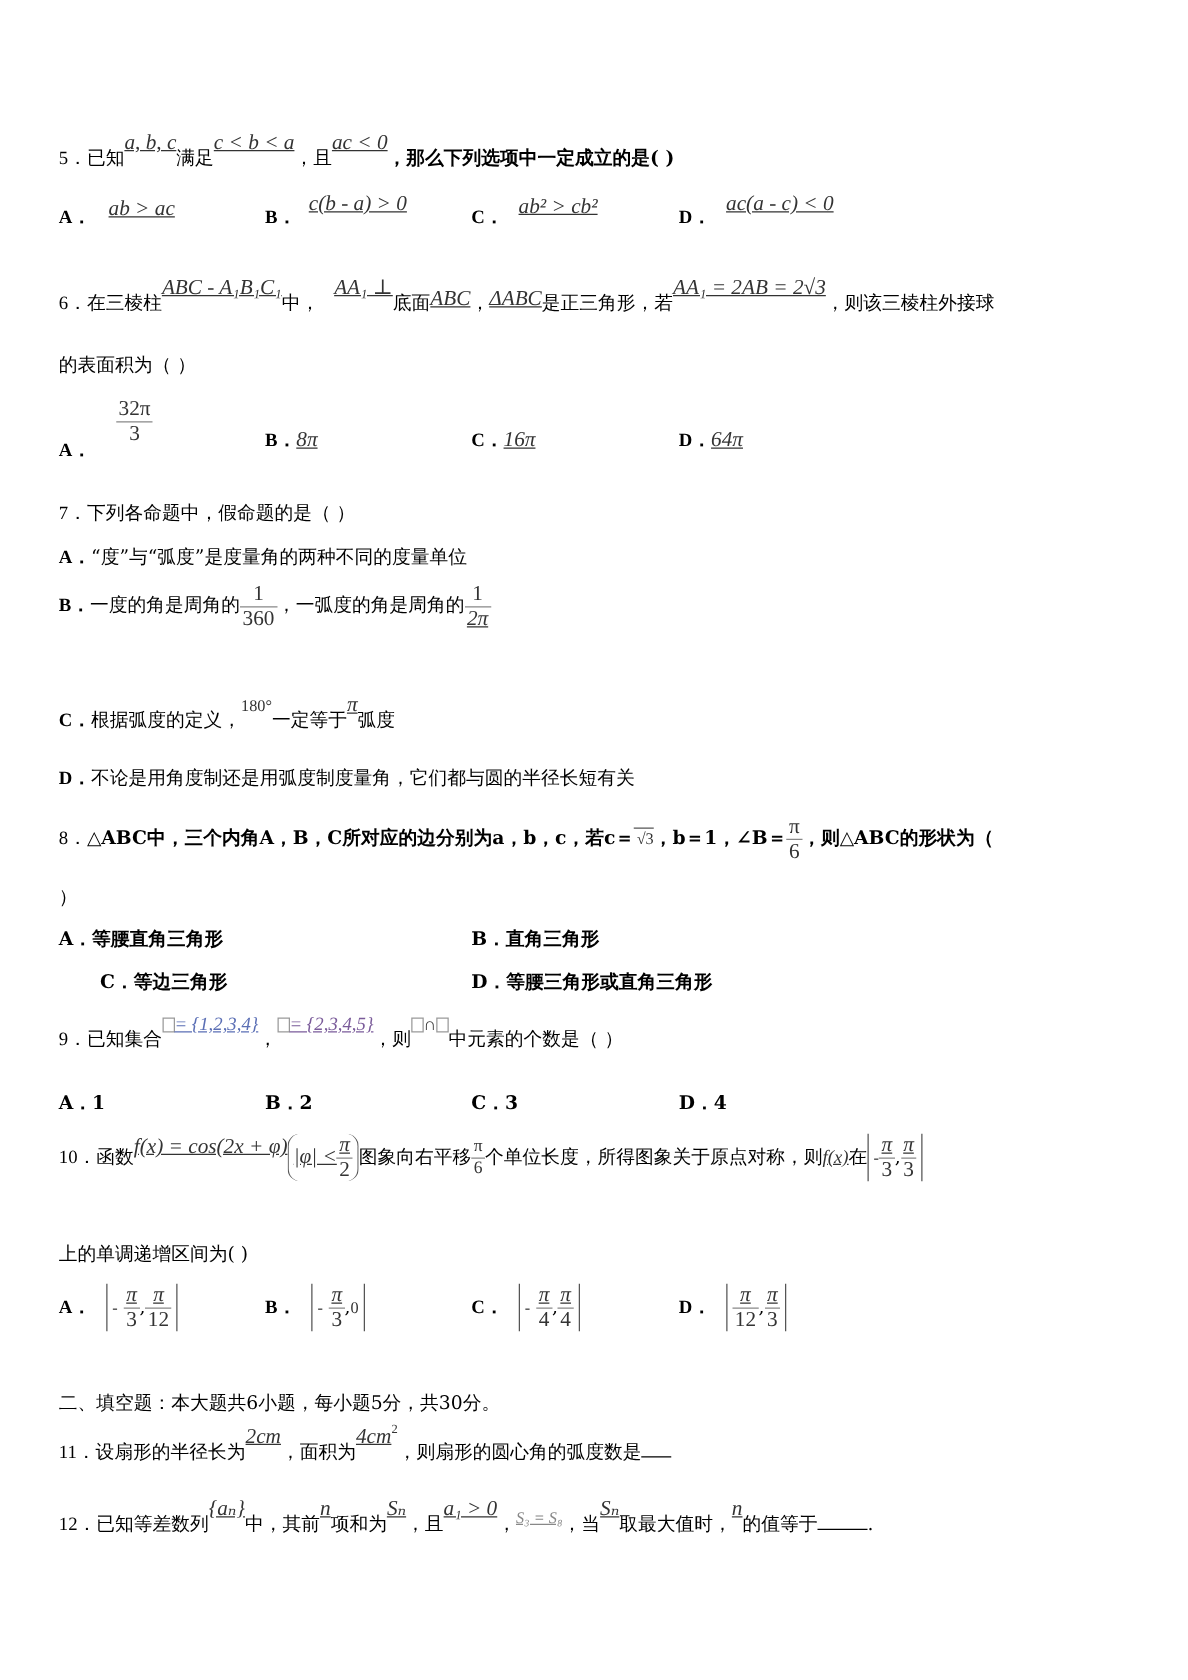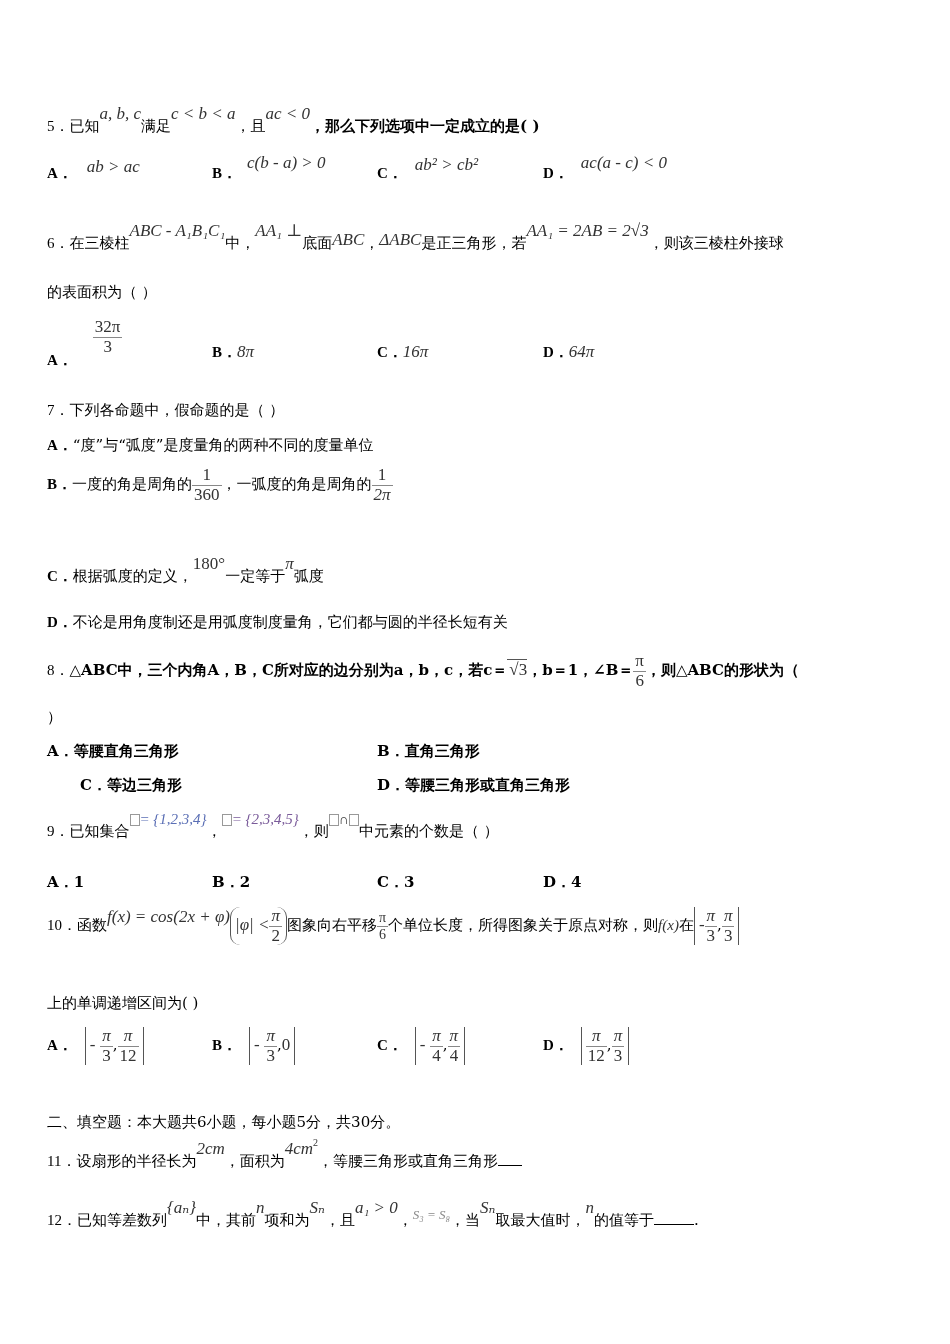--- a/index.html
+++ b/index.html
@@ -2,22 +2,22 @@
 <html><head>
 <meta charset="utf-8">
 <style>
   html,body{margin:0;padding:0;background:#ffffff;}
   body{width:950px;height:1344px;position:relative;overflow:hidden;
        font-family:"DejaVu Serif","Liberation Serif",serif;color:#000;font-size:15px;}
   .abs{position:absolute;white-space:nowrap;}
   .q{font-size:15px;}
   .qn{font-family:"Liberation Serif",serif;font-size:15px;}
   .bold{font-weight:bold;}
-  .m{font-family:"Liberation Serif","DejaVu Serif",serif;font-style:italic;font-size:17px;color:#333;}
-  .mu{font-family:"Liberation Serif","DejaVu Serif",serif;font-size:17px;color:#333;}
+  .m{font-family:"Liberation Serif","DejaVu Serif",serif;font-style:italic;font-size:17px;color:#333;text-decoration:underline;}
+  .mu{font-family:"Liberation Serif","DejaVu Serif",serif;font-size:13px;color:#333;}
   .sup{position:relative;top:-12px;}
   .lbl{font-family:"Liberation Serif",serif;font-weight:bold;font-size:15px;}
   .frac{display:inline-block;vertical-align:middle;text-align:center;font-family:"Liberation Serif",serif;font-size:17px;color:#333;line-height:1.1;}
   .frac .num{display:block;padding:0 2px;border-bottom:1px solid #888;}
   .frac .den{display:block;padding:0 2px;}
   .brk{display:inline-block;vertical-align:middle;border-left:1px solid #555;border-right:1px solid #555;padding:0 4px;}
   .par{display:inline-block;vertical-align:middle;border-left:1px solid #555;border-right:1px solid #555;border-radius:10px;padding:0 4px;}
   .blue{color:#5b6fb5;}
   .purple{color:#7a5b9a;text-align:right;}
   .box{display:inline-block;width:8px;height:10px;border:1px solid #999;vertical-align:middle;}
@@ -29,21 +29,21 @@
 
 <div class="abs q" style="left:47px;top:116px;">
   <span class="qn">5．</span><span>已知</span><span class="m sup">a, b, c</span><span>满足</span><span class="m sup">c &lt; b &lt; a</span><span>，且</span><span class="m sup">ac &lt; 0</span><span class="bold">，那么下列选项中一定成立的是(    )</span>
 </div>
 <div class="abs" style="left:47px;top:163px;"><span class="lbl">A．</span><span class="m" style="margin-left:14px;position:relative;top:-6px;">ab &gt; ac</span></div>
 <div class="abs" style="left:212px;top:163px;"><span class="lbl">B．</span><span class="m" style="margin-left:10px;position:relative;top:-10px;">c(b - a) &gt; 0</span></div>
 <div class="abs" style="left:377px;top:163px;"><span class="lbl">C．</span><span class="m" style="margin-left:12px;position:relative;top:-8px;">ab² &gt; cb²</span></div>
 <div class="abs" style="left:543px;top:163px;"><span class="lbl">D．</span><span class="m" style="margin-left:12px;position:relative;top:-10px;">ac(a - c) &lt; 0</span></div>
 
 <div class="abs q" style="left:47px;top:232px;">
-  <span class="qn">6．</span><span>在三棱柱</span><span class="m sup">ABC - A₁B₁C₁</span><span>中，</span><span class="m sup" style="margin-left:0;">AA₁ ⊥</span><span>底面</span><span class="m" style="position:relative;top:-3px;">ABC</span><span>，</span><span class="m" style="position:relative;top:-3px;">ΔABC</span><span>是正三角形，若</span><span class="m sup">AA₁ = 2AB = 2√3</span><span>，则该三棱柱外接球</span>
+  <span class="qn">6．</span><span>在三棱柱</span><span class="m sup">ABC - A₁B₁C₁</span><span>中，</span><span class="m sup" style="margin-left:12px;">AA₁ ⊥</span><span>底面</span><span class="m" style="position:relative;top:-3px;">ABC</span><span>，</span><span class="m" style="position:relative;top:-3px;">ΔABC</span><span>是正三角形，若</span><span class="m sup">AA₁ = 2AB = 2√3</span><span>，则该三棱柱外接球</span>
 </div>
 <div class="abs q" style="left:47px;top:283px;">的表面积为（    ）</div>
 <div class="abs" style="left:47px;top:318px;"><span class="lbl" style="position:relative;top:24px;">A．</span><span class="frac" style="margin-left:20px;"><span class="num">32π</span><span class="den">3</span></span></div>
 <div class="abs" style="left:212px;top:342px;"><span class="lbl">B．</span><span class="m">8π</span></div>
 <div class="abs" style="left:377px;top:342px;"><span class="lbl">C．</span><span class="m">16π</span></div>
 <div class="abs" style="left:543px;top:342px;"><span class="lbl">D．</span><span class="m">64π</span></div>
 
 <div class="abs q" style="left:47px;top:401px;"><span class="qn">7．</span><span>下列各命题中，假命题的是（ ）</span></div>
 <div class="abs q" style="left:47px;top:436px;"><span class="lbl">A．</span><span>“度”与“弧度”是度量角的两种不同的度量单位</span></div>
 <div class="abs q" style="left:47px;top:466px;"><span class="lbl">B．</span><span>一度的角是周角的</span><span class="frac"><span class="num">1</span><span class="den">360</span></span><span>，一弧度的角是周角的</span><span class="frac"><span class="num">1</span><span class="den m">2π</span></span></div>
@@ -66,15 +66,15 @@
 <div class="abs q" style="left:47px;top:907px;"><span class="qn">10．</span><span>函数</span><span class="m" style="position:relative;top:-8px;">f(x) = cos(2x + φ)</span><span class="par"><span class="m">|φ| &lt;</span><span class="frac"><span class="num m">π</span><span class="den">2</span></span></span><span>图象向右平移</span><span class="frac" style="font-size:14px;"><span class="num">π</span><span class="den">6</span></span><span>个单位长度，所得图象关于原点对称，则</span><span class="m" style="font-size:15px;">f(x)</span><span>在</span><span class="brk"><span class="mu">-</span><span class="frac"><span class="num m">π</span><span class="den">3</span></span>,<span class="frac"><span class="num m">π</span><span class="den">3</span></span></span></div>
 <div class="abs q" style="left:47px;top:994px;">上的单调递增区间为(    )</div>
 
 <div class="abs" style="left:47px;top:1027px;"><span class="lbl">A．</span><span class="brk" style="margin-left:12px;"><span class="mu">-</span> <span class="frac"><span class="num m">π</span><span class="den">3</span></span>,<span class="frac"><span class="num m">π</span><span class="den">12</span></span></span></div>
 <div class="abs" style="left:212px;top:1027px;"><span class="lbl">B．</span><span class="brk" style="margin-left:12px;"><span class="mu">-</span> <span class="frac"><span class="num m">π</span><span class="den">3</span></span>,<span class="mu">0</span></span></div>
 <div class="abs" style="left:377px;top:1027px;"><span class="lbl">C．</span><span class="brk" style="margin-left:12px;"><span class="mu">-</span> <span class="frac"><span class="num m">π</span><span class="den">4</span></span>,<span class="frac"><span class="num m">π</span><span class="den">4</span></span></span></div>
 <div class="abs" style="left:543px;top:1027px;"><span class="lbl">D．</span><span class="brk" style="margin-left:12px;"><span class="frac"><span class="num m">π</span><span class="den">12</span></span>,<span class="frac"><span class="num m">π</span><span class="den">3</span></span></span></div>
 
 <div class="abs q" style="left:47px;top:1113px;">二、填空题：本大题共6小题，每小题5分，共30分。</div>
 
-<div class="abs q" style="left:47px;top:1151px;"><span class="qn">11．</span><span>设扇形的半径长为</span><span class="m sup">2cm</span><span>，面积为</span><span class="m sup">4cm</span><span class="mu" style="font-size:10px;position:relative;top:-20px;">2</span><span>，等腰三角形或直角三角形</span><span class="blank" style="width:24px;"></span></div>
+<div class="abs q" style="left:47px;top:1151px;"><span class="qn">11．</span><span>设扇形的半径长为</span><span class="m sup">2cm</span><span>，面积为</span><span class="m sup">4cm</span><span class="mu" style="font-size:10px;position:relative;top:-20px;">2</span><span>，则扇形的圆心角的弧度数是</span><span class="blank" style="width:24px;"></span></div>
 
 <div class="abs q" style="left:47px;top:1209px;"><span class="qn">12．</span><span>已知等差数列</span><span class="m sup">{aₙ}</span><span>中，其前</span><span class="m sup">n</span><span>项和为</span><span class="m sup">Sₙ</span><span>，且</span><span class="m sup">a₁ &gt; 0</span><span>，</span><span class="m" style="font-size:13px;color:#888;position:relative;top:-6px;">S₃ = S₈</span><span>，当</span><span class="m sup">Sₙ</span><span>取最大值时，</span><span class="m sup">n</span><span>的值等于</span><span class="blank" style="width:40px;"></span><span>.</span></div>
 
 </body></html>

